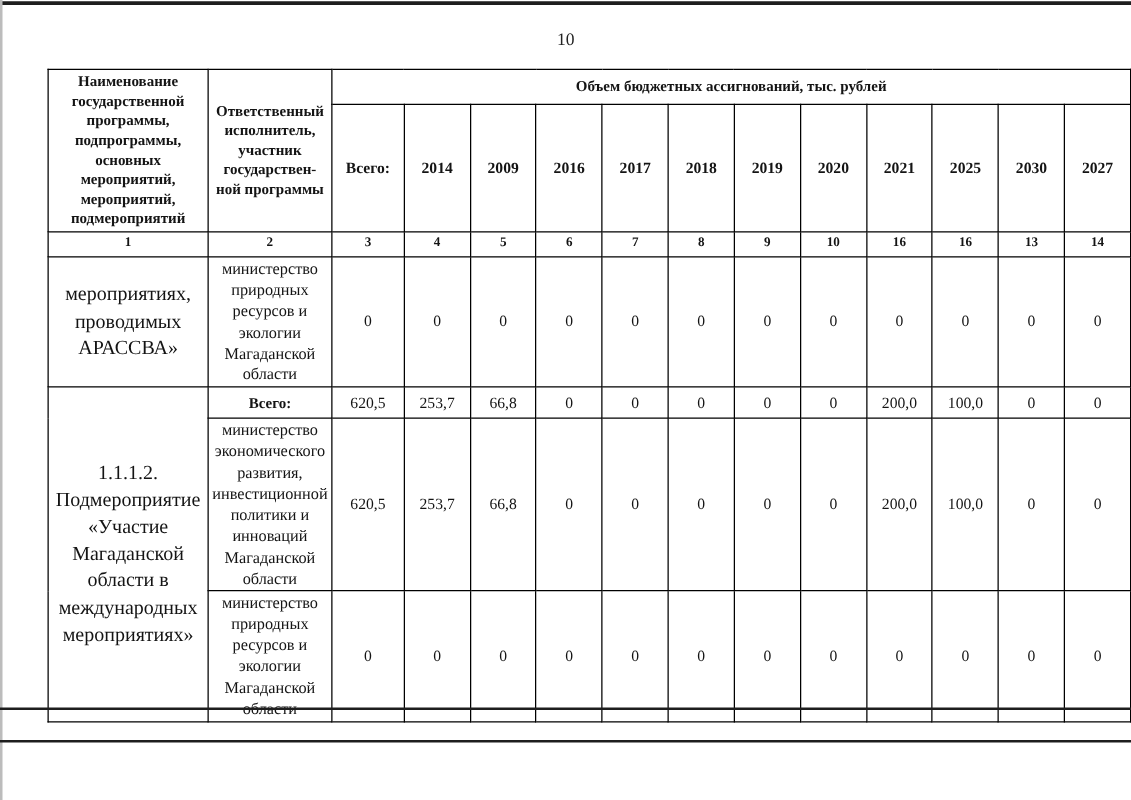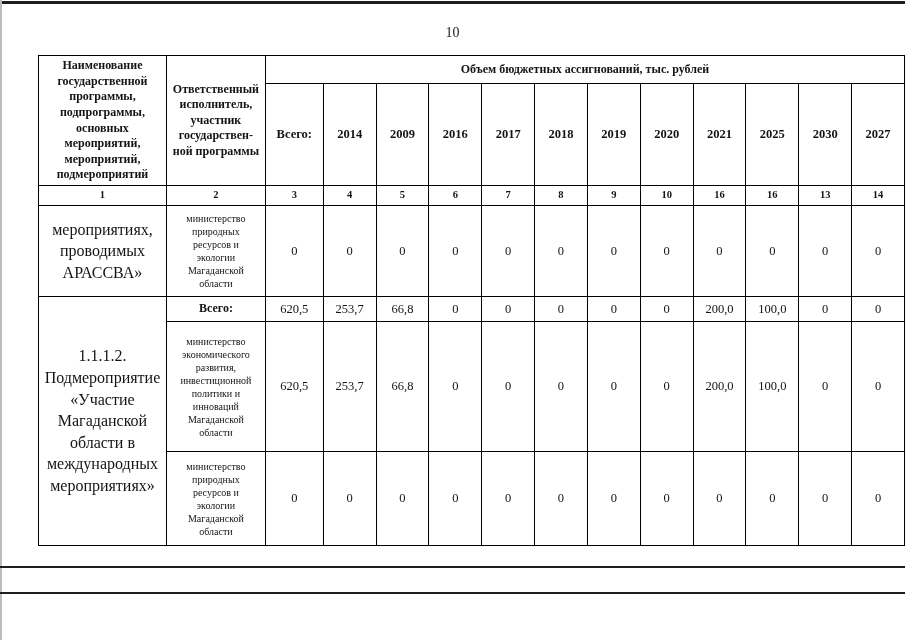--- a/index.html
+++ b/index.html
@@ -32,21 +32,21 @@
     padding: 1px 2px;
     color: #141414;
     overflow: hidden;
   }
   .pre { white-space: pre-line; }
   .hdr { font-weight: bold; font-size: 12px; line-height: 1.3; }
   .group-hdr { font-size: 12px; }
   .year-h { font-weight: bold; font-size: 12.5px; }
   .num-h { font-weight: bold; font-size: 10.5px; line-height: 1; }
   .name { font-size: 16px; line-height: 1.35; }
-  .exec { font-size: 10px; line-height: 1.3; }
+  .exec { font-size: 13px; line-height: 1.3; }
   .total { font-weight: bold; font-size: 12px; }
   .val { font-size: 12.5px; }
   .r-group { height: 28px; }
   .r-years { height: 102px; }
   .r-nums { height: 20px; }
   .r-b0 { height: 91px; }
   .r-b1 { height: 25px; }
   .r-b2 { height: 130px; }
   .r-b3 { height: 94px; }
 </style>

